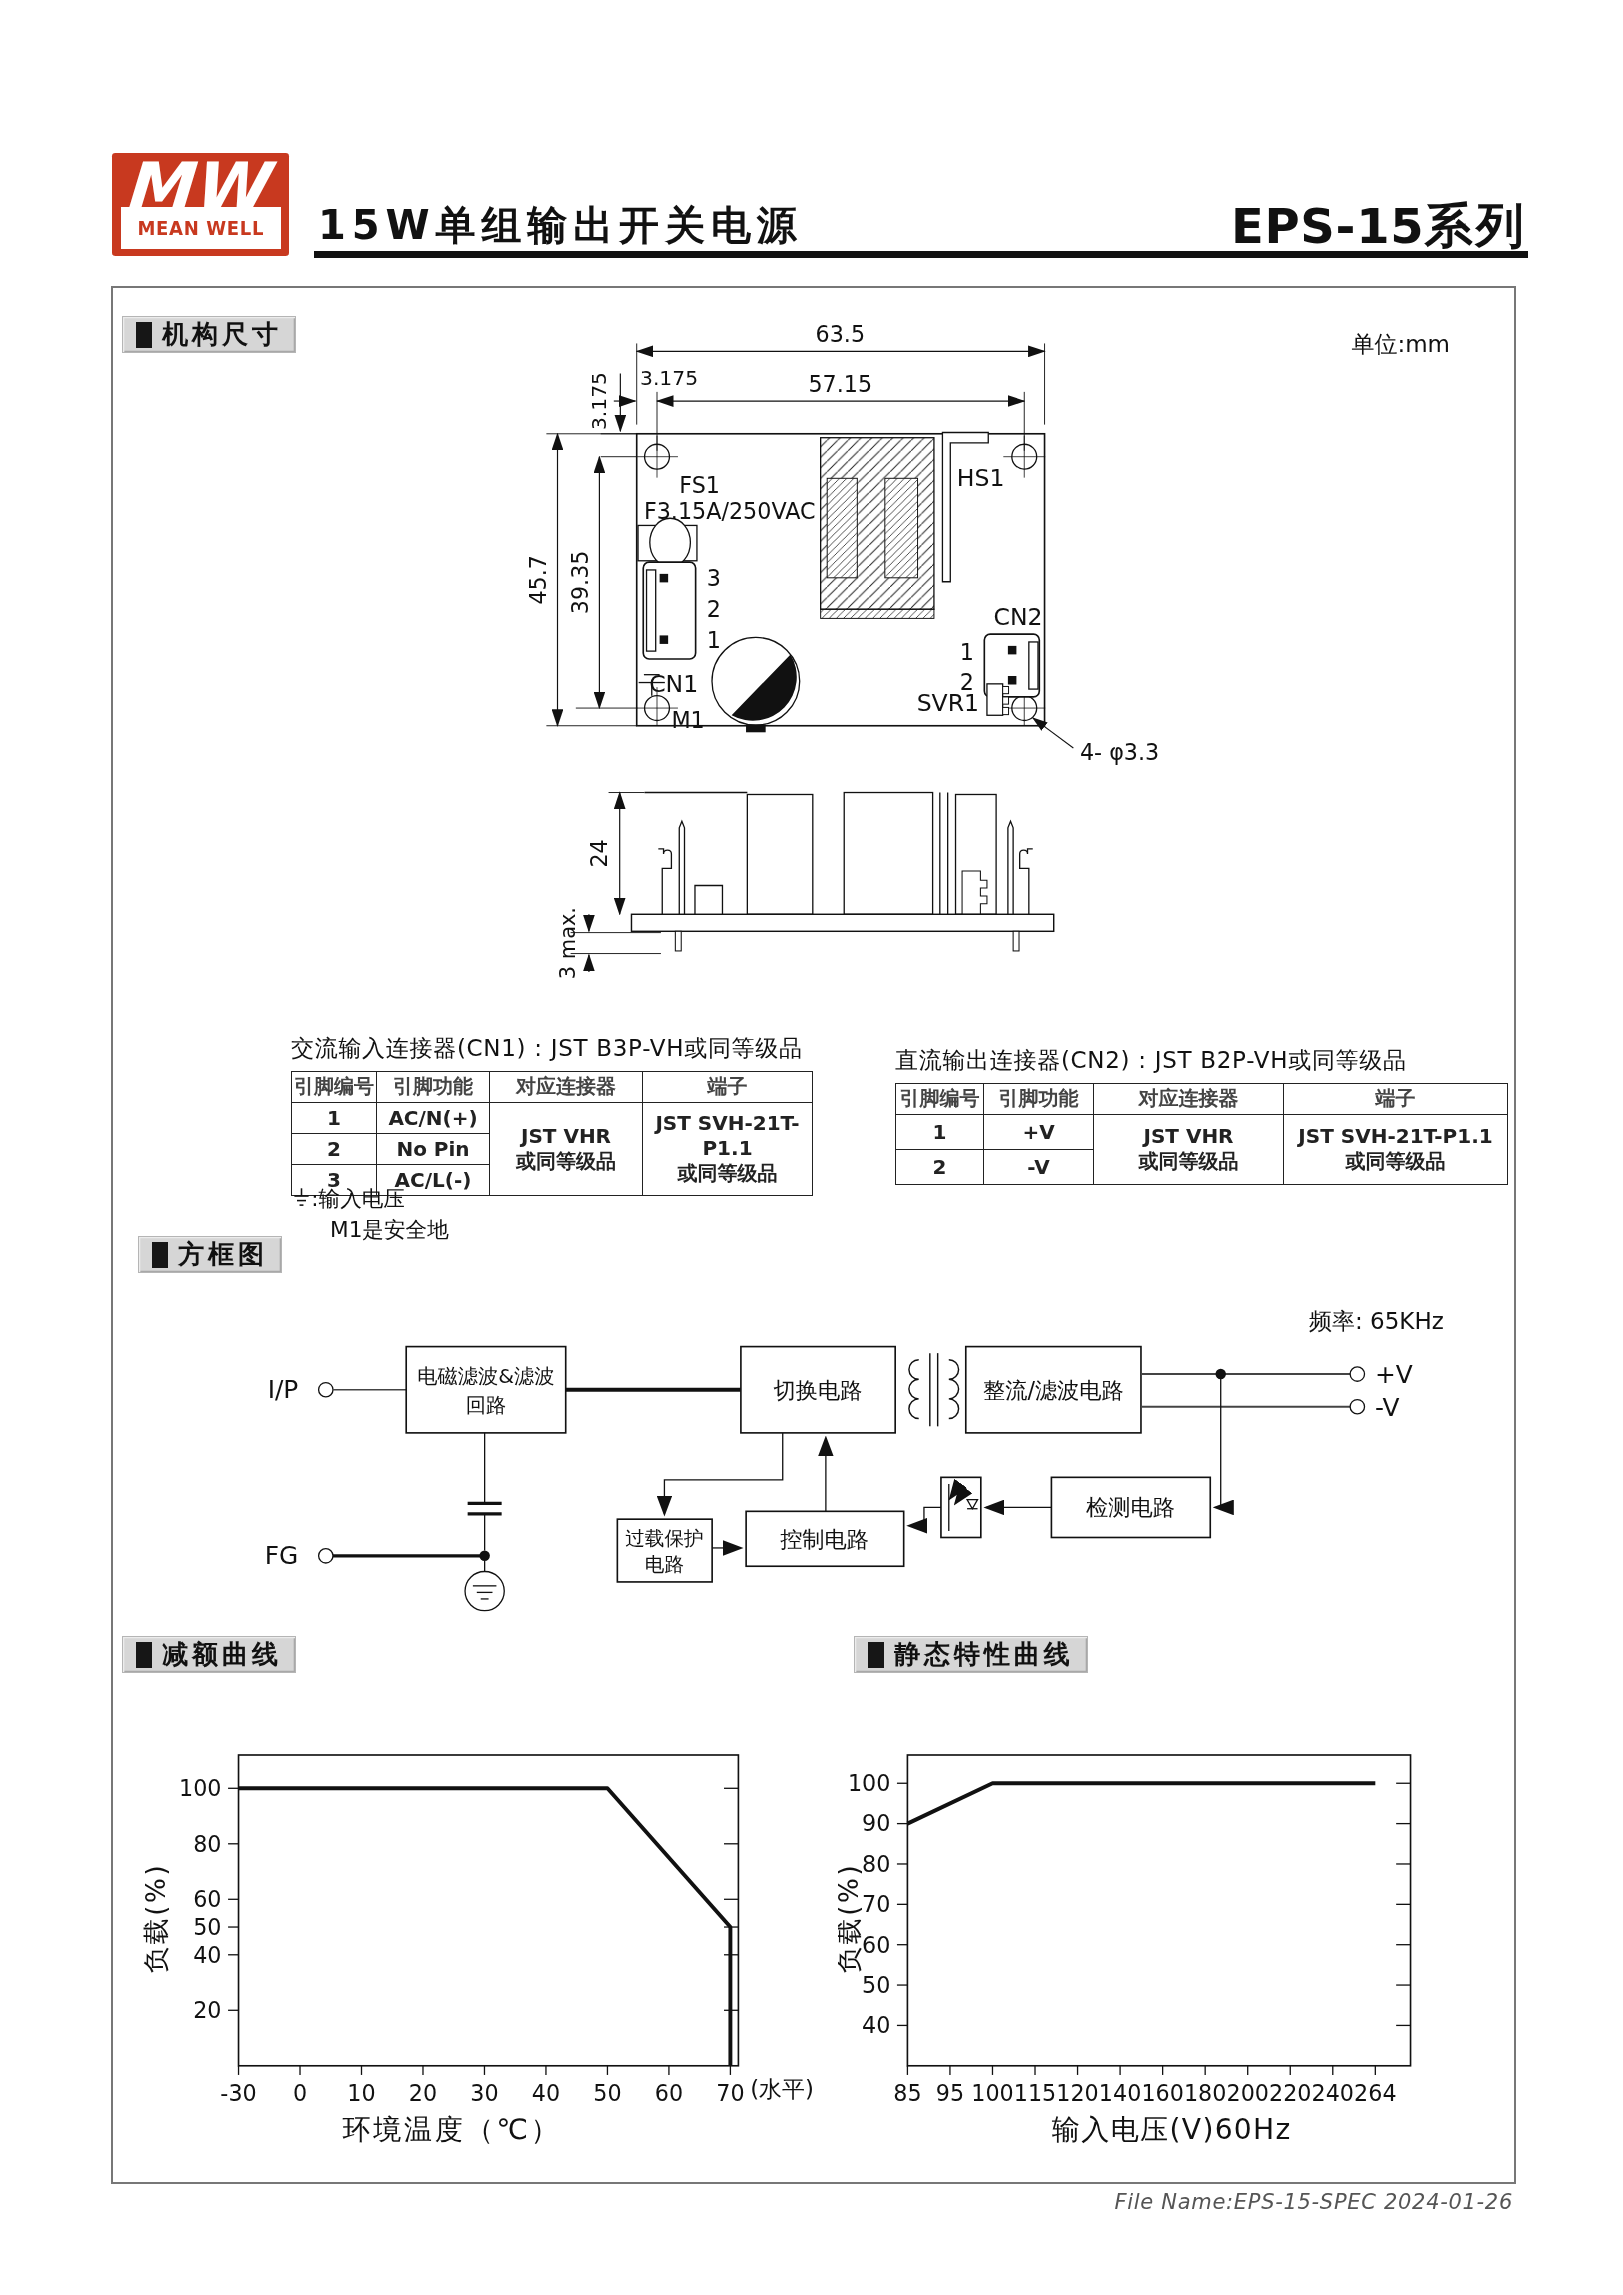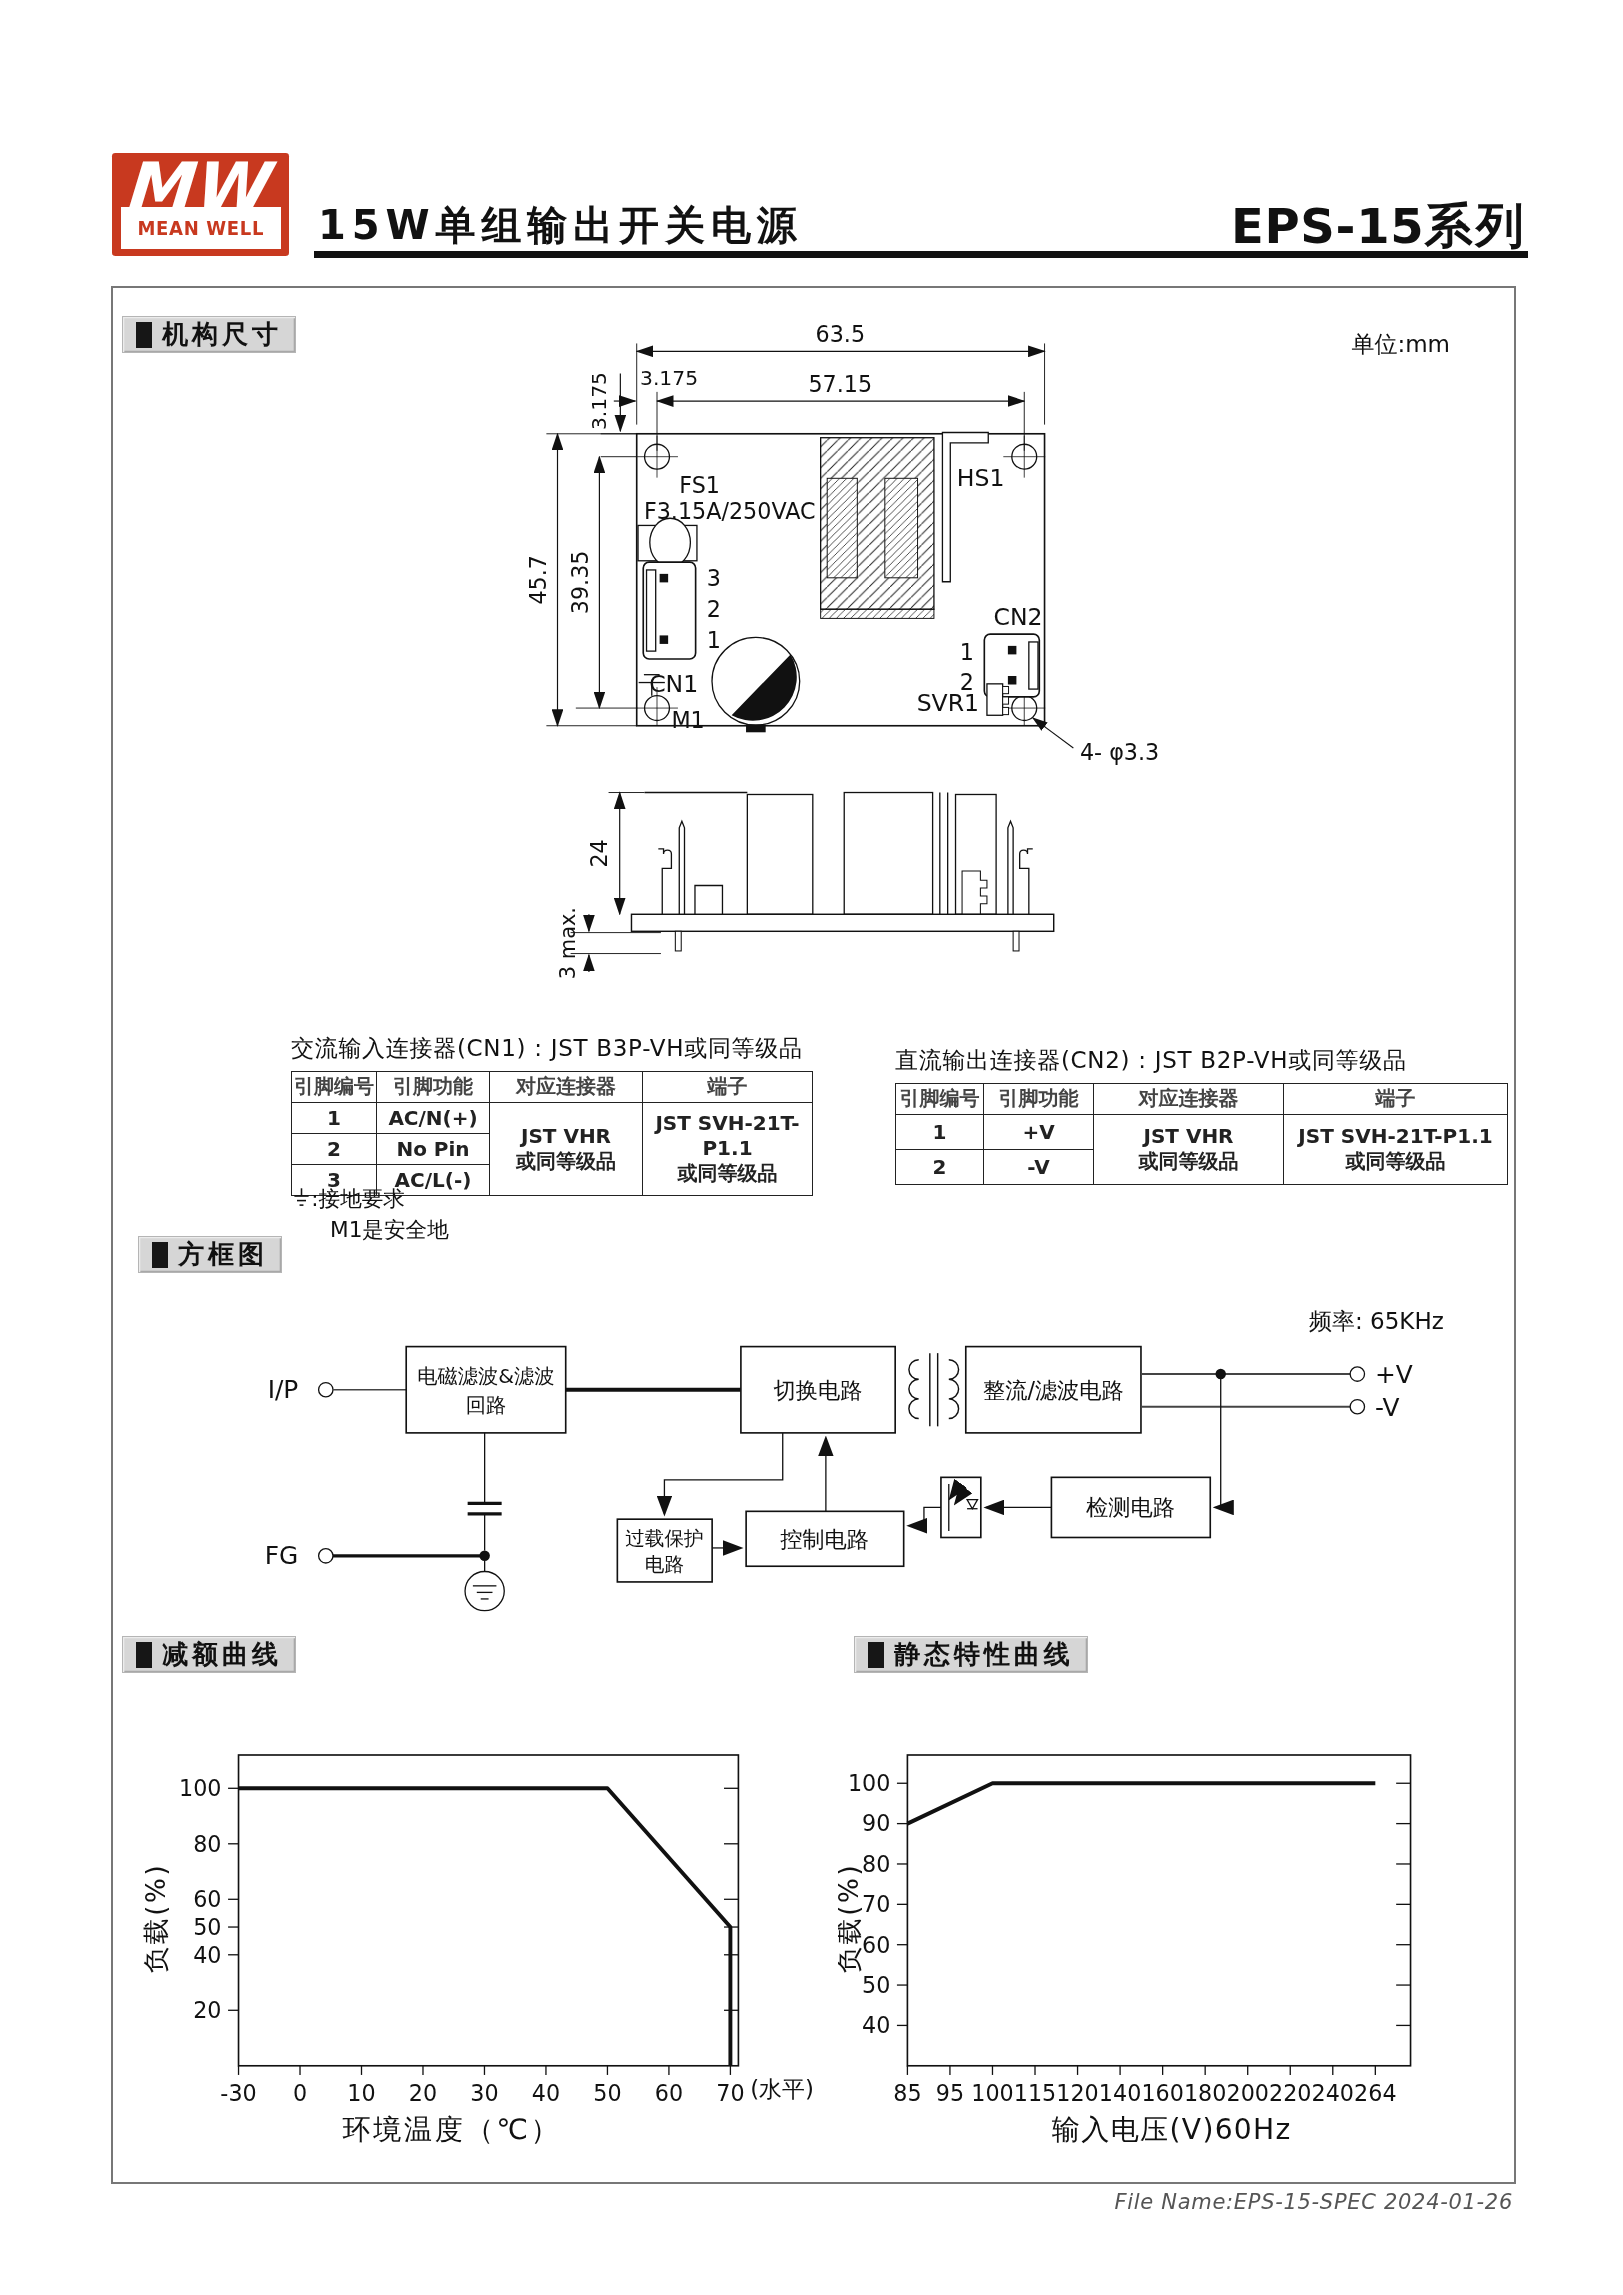--- a/index.html
+++ b/index.html
@@ -262,21 +262,21 @@
 
   <div class="abs gnote" style="left:293px;top:1183px;">
     <div>
       <svg class="gicon" width="17" height="22" viewBox="0 0 26 34">
         <g stroke="#111" stroke-width="2.4" fill="none">
           <line x1="13" y1="2" x2="13" y2="14"></line>
             <line x1="2" y1="14" x2="24" y2="14"></line>
           <line x1="6" y1="21" x2="20" y2="21"></line>
             <line x1="10" y1="28" x2="16" y2="28"></line>
         </g>
-      </svg><span>:接地要求</span>
+      </svg><span>:输入电压</span>
     </div>
     <div class="ind">M1是安全地</div>
   </div>
 
   <div class="abs tbl-wrap" style="left:895px;top:1045px;">
     <div class="tbl-title">直流输出连接器(CN2) : JST B2P-VH或同等级品</div>
     <table class="spec cn2">
       <colgroup>
           <col style="width:88px">
           <col style="width:110px">

